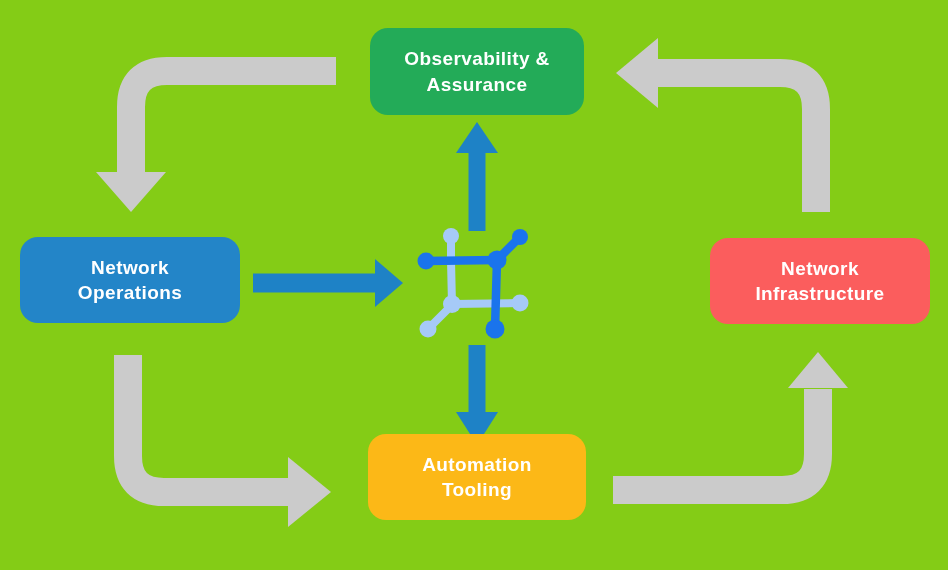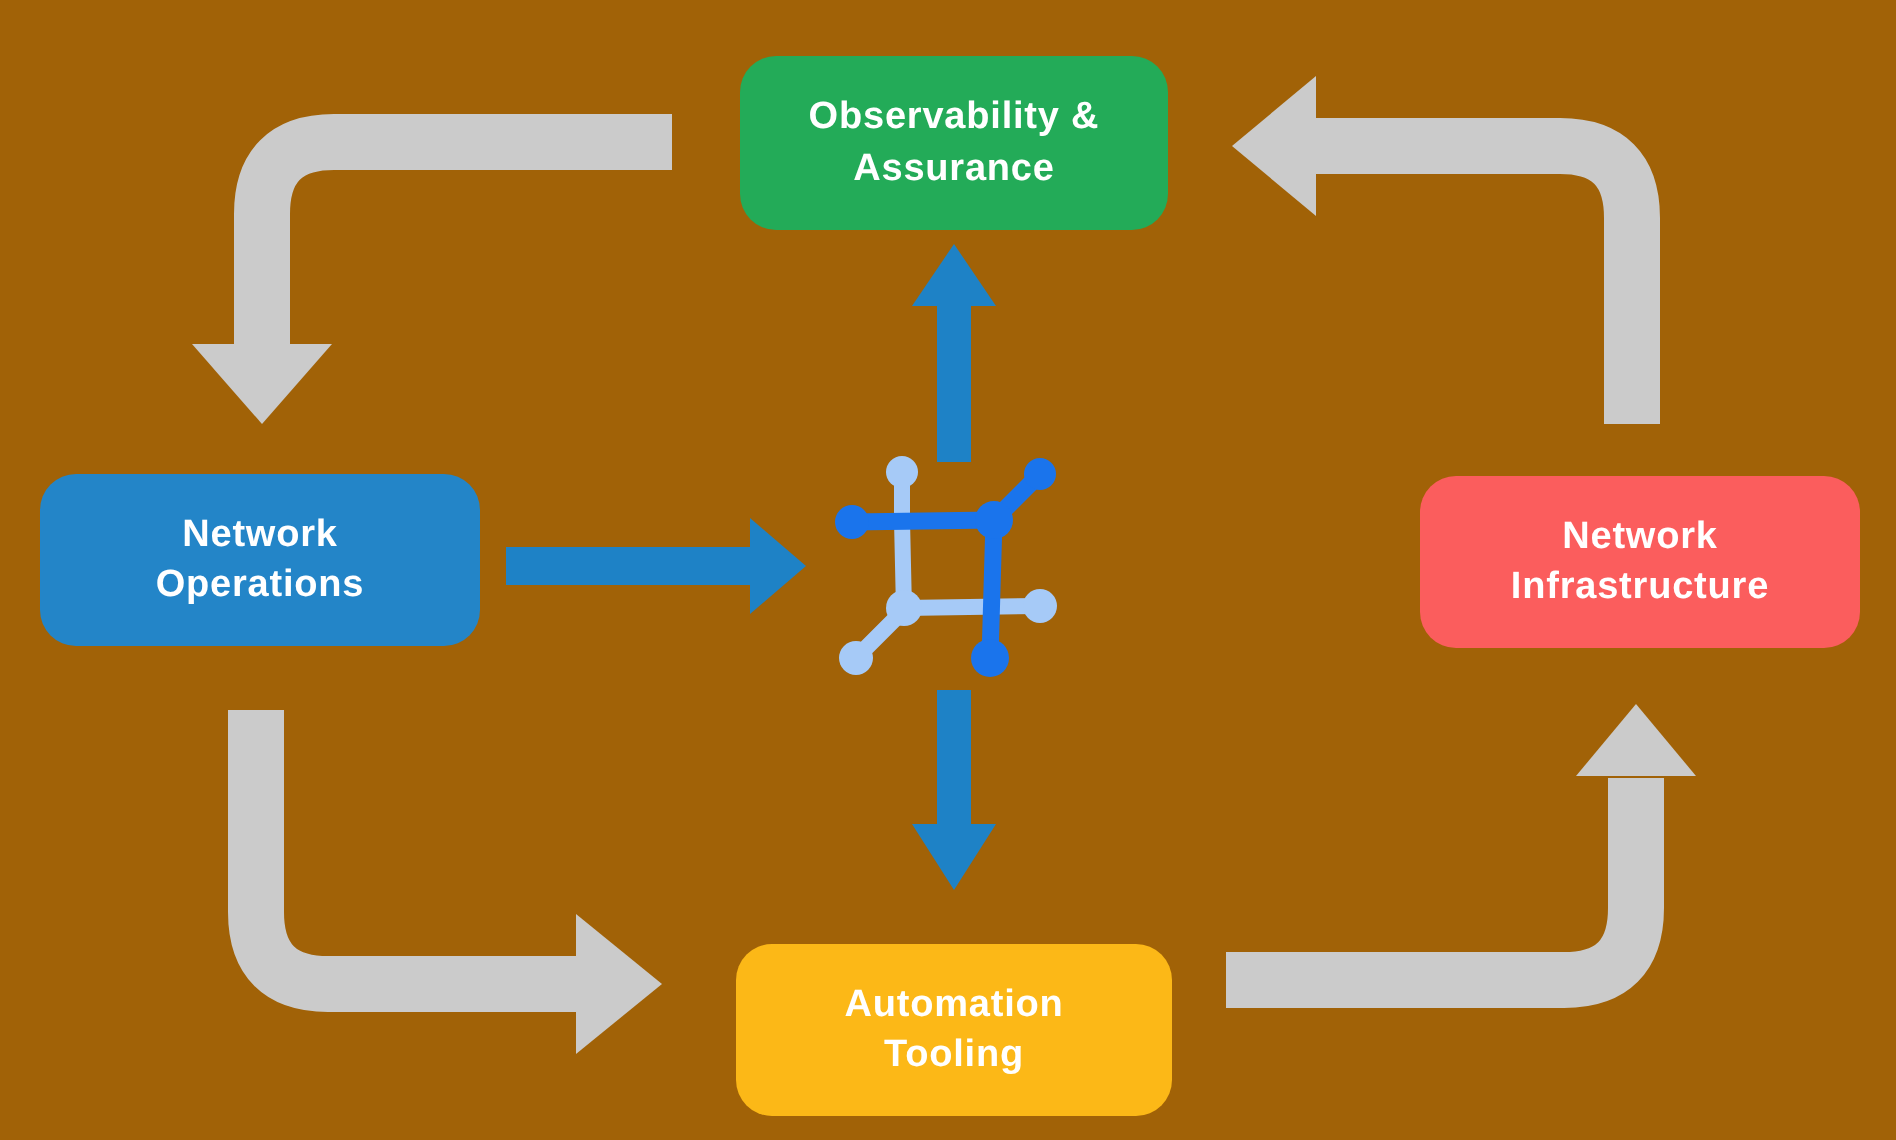--- a/index.html
+++ b/index.html
@@ -1,20 +1,20 @@
 <!DOCTYPE html>
 <html><head>
 <meta charset="utf-8">
 <style>
   html, body { margin: 0; padding: 0; background: #000; }
   .canvas {
     position: relative;
     width: 948px;
     height: 570px;
-    background: #a16207;
+    background: #84cc16;
     overflow: hidden;
     font-family: "Liberation Sans", sans-serif;
   }
   .arrow-layer {
     position: absolute;
     left: 0; top: 0;
     width: 948px; height: 570px;
     pointer-events: none;
   }
   .node-box {
@@ -27,21 +27,21 @@
     color: #fff;
     font-size: 19px;
     font-weight: 700;
     letter-spacing: 0.4px;
     line-height: 1.32;
     white-space: pre-line;
   }
   .box-observability   { left: 370px; top: 28px;  width: 214px; height: 87px; }
   .box-operations      { left: 20px;  top: 237px; width: 220px; height: 86px; }
   .box-infrastructure  { left: 710px; top: 238px; width: 220px; height: 86px; }
-  .box-automation      { left: 368px; top: 472px; width: 218px; height: 86px; }
+  .box-automation      { left: 368px; top: 434px; width: 218px; height: 86px; }
 </style>
 </head>
 <body>
 
 <div class="canvas">
 
   <svg class="arrow-layer" viewBox="0 0 948 570" xmlns="http://www.w3.org/2000/svg">
 
     <g>
       <path d="M 336 71 L 167 71 Q 131 71 131 107 L 131 173" fill="none" stroke-width="28" stroke="#CBCBCB"></path>

